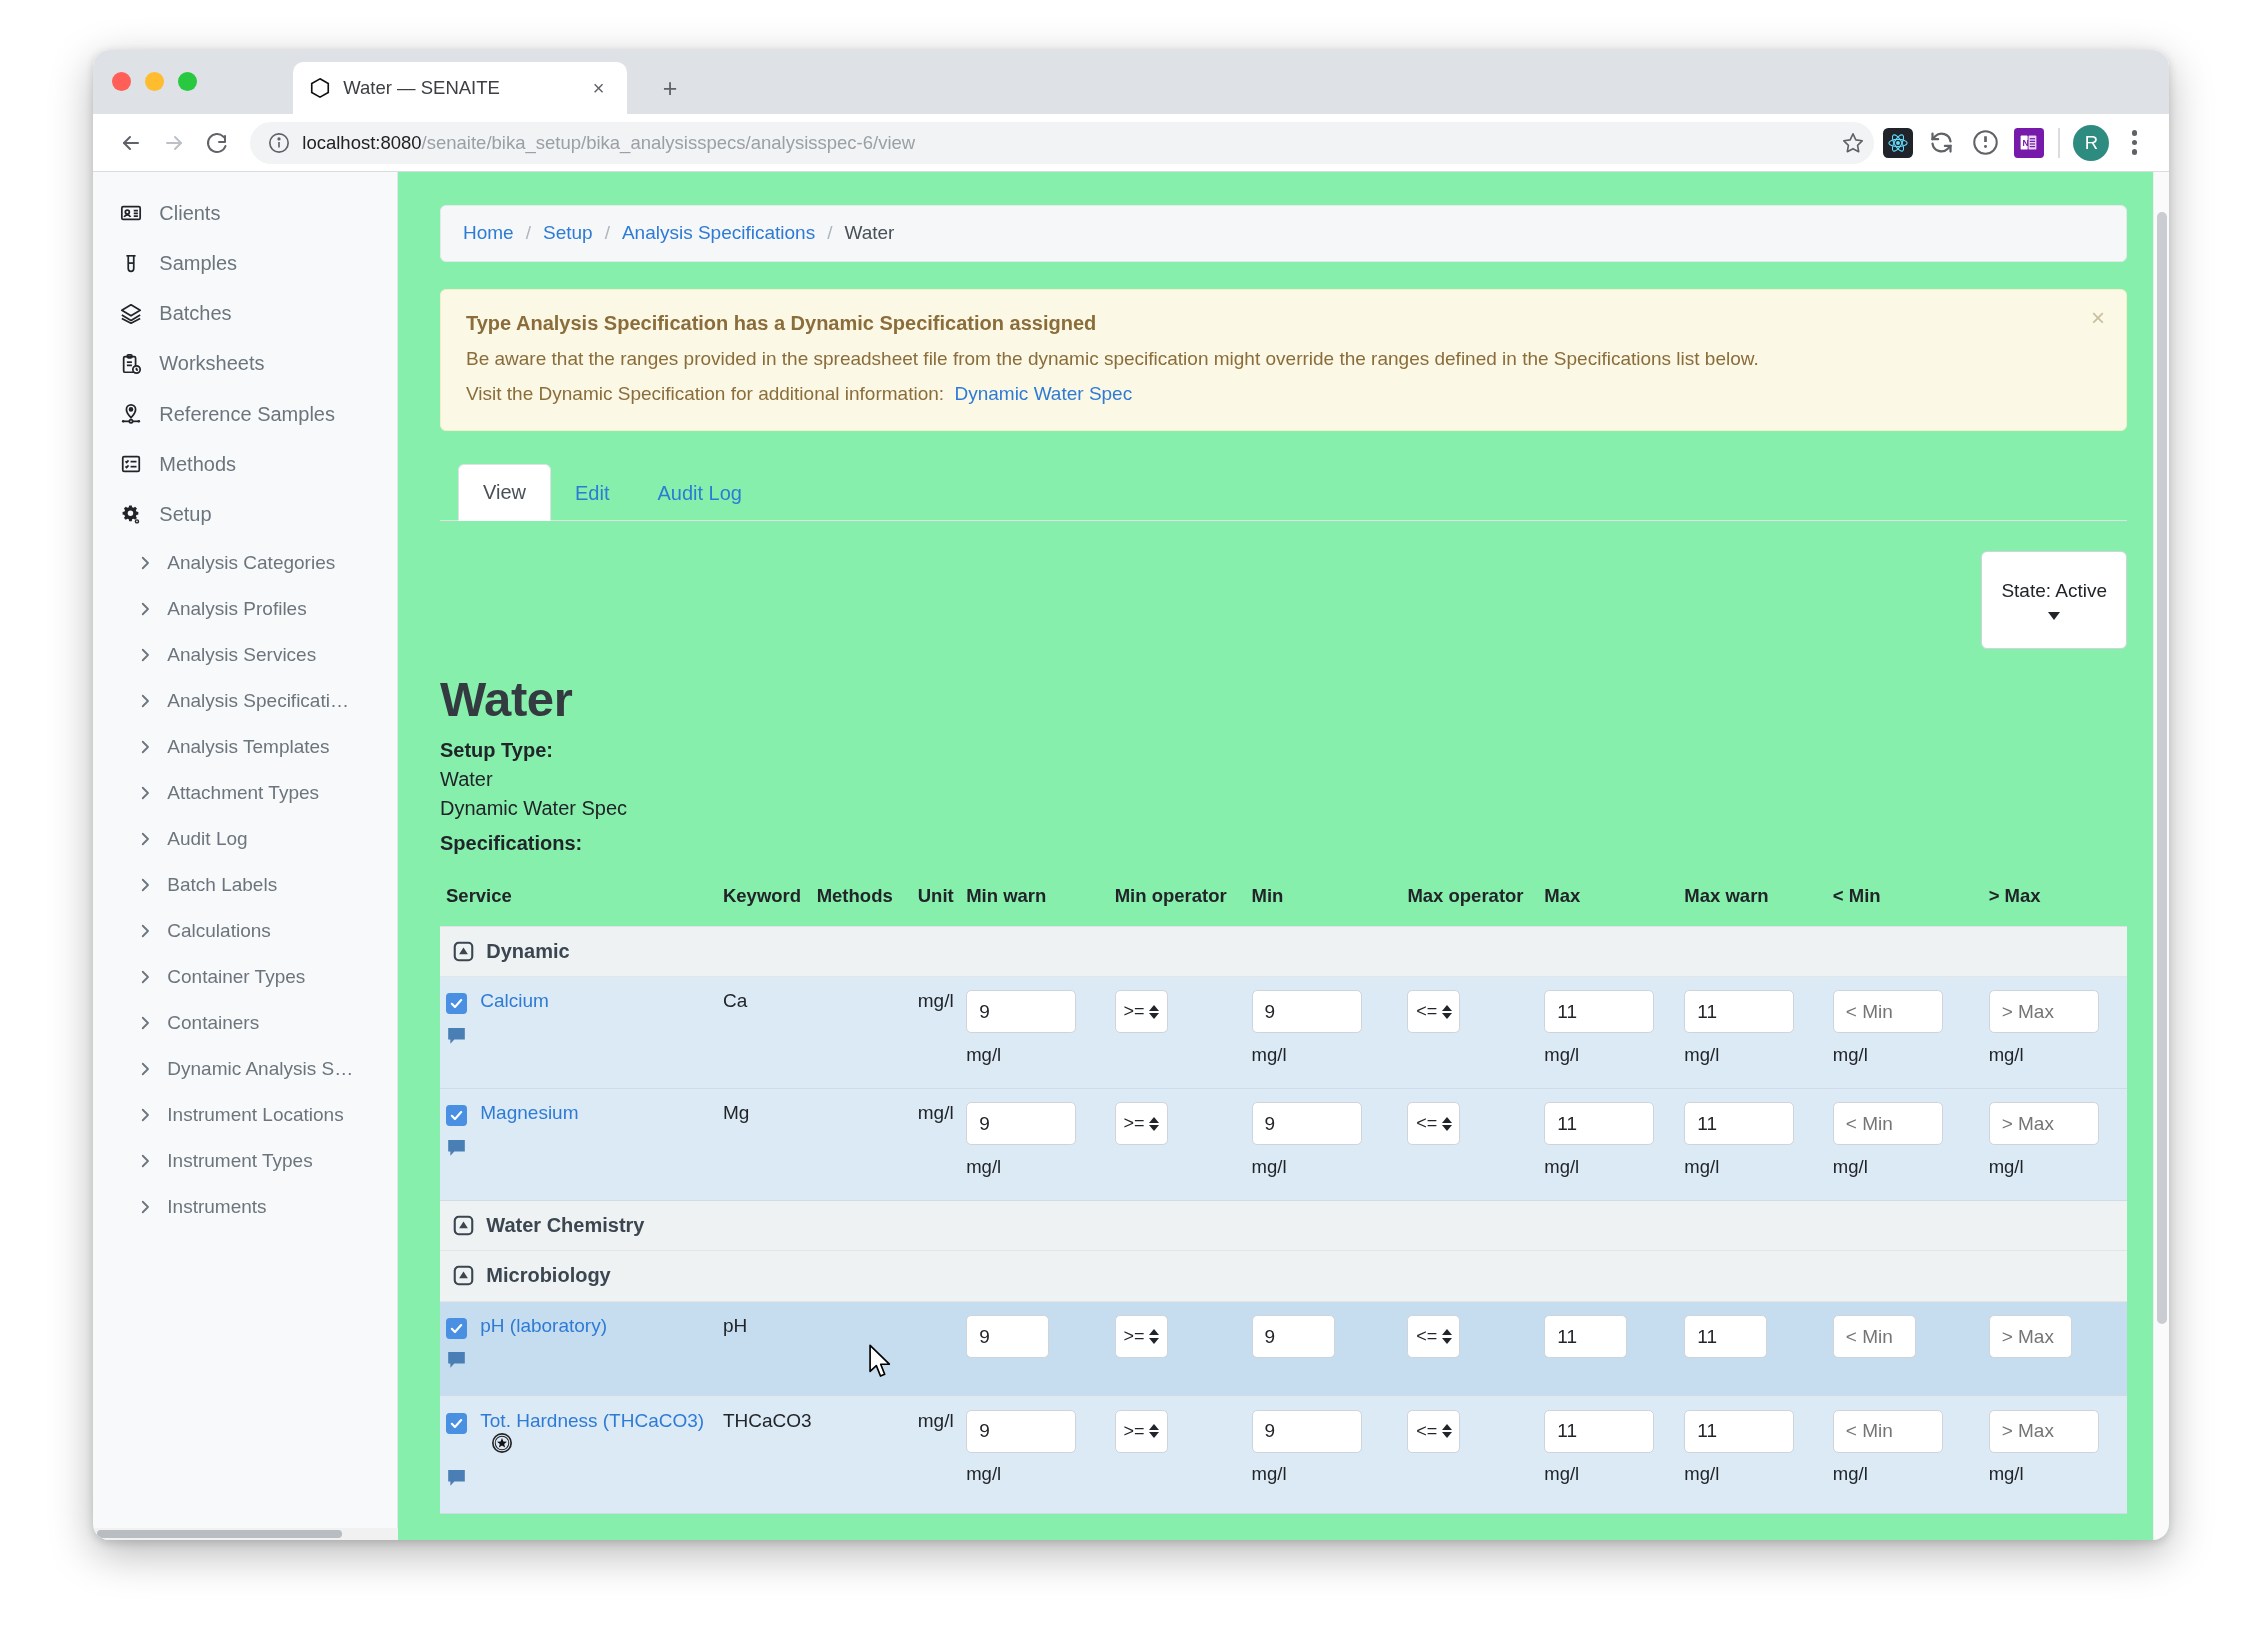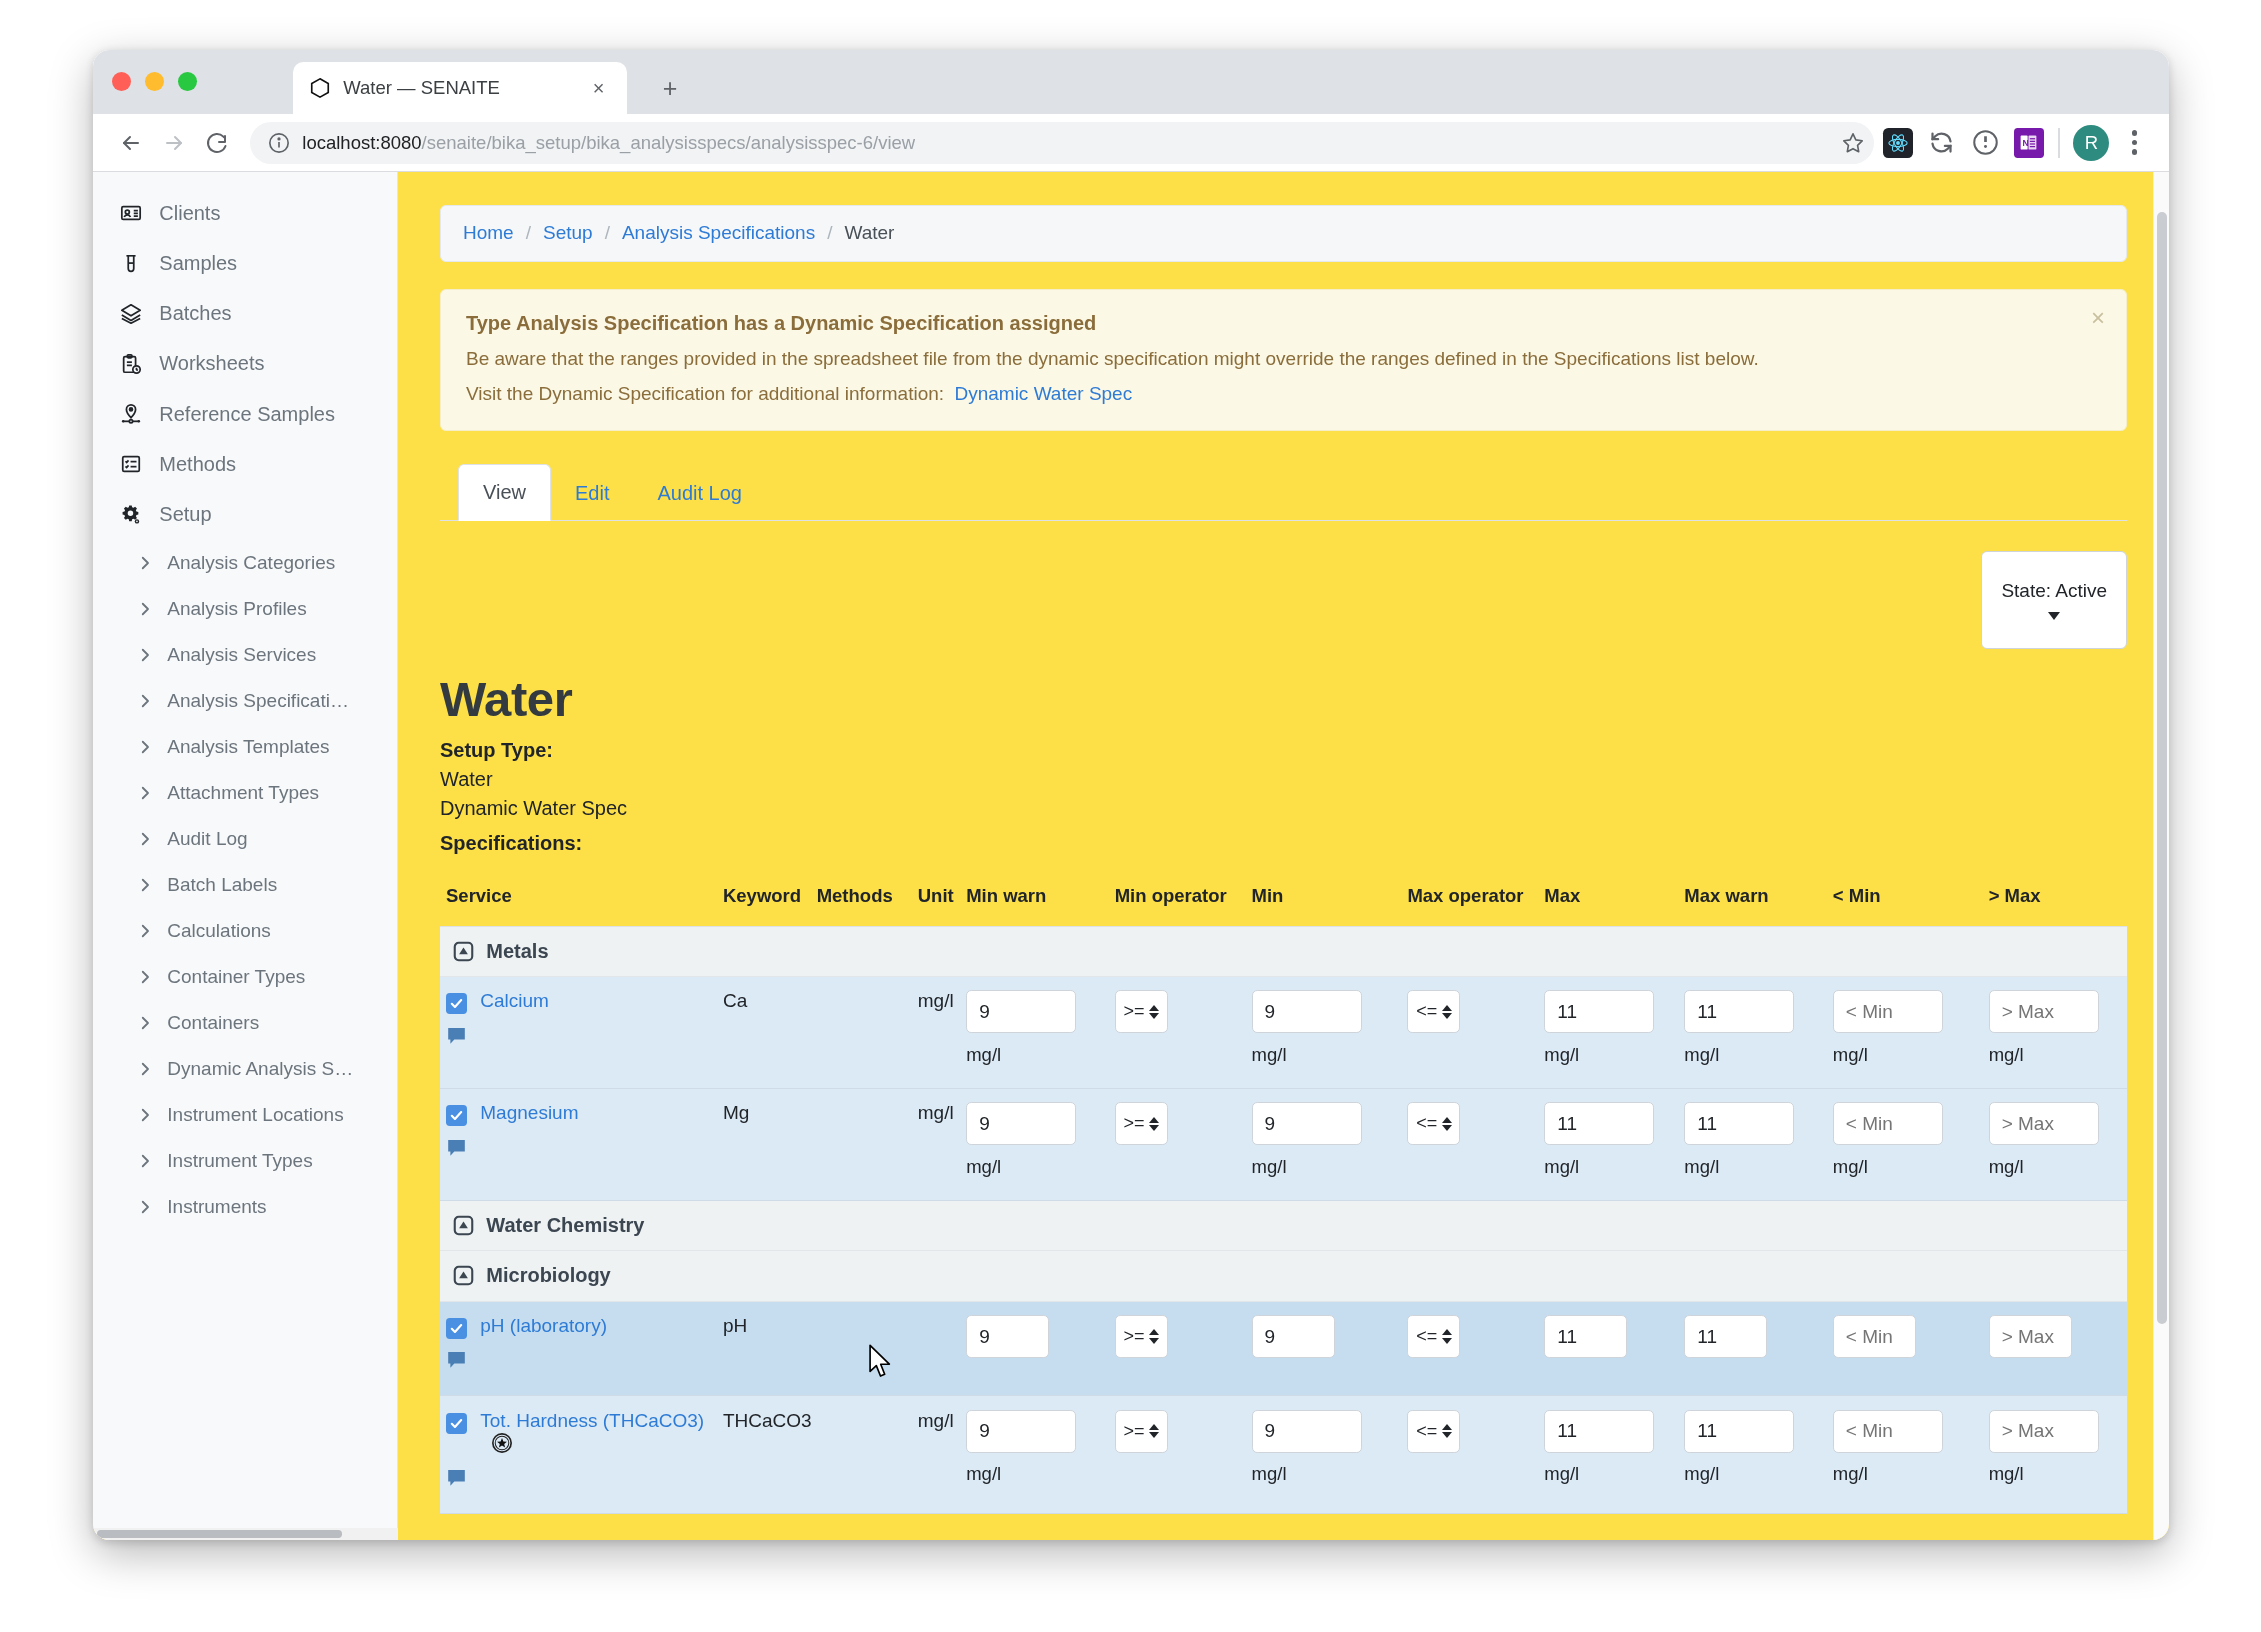--- a/index.html
+++ b/index.html
@@ -102,21 +102,21 @@
   #browser-menu {
     width:36px;height:36px;flex:0 0 36px;margin-left:7.4px;
     display:flex;flex-direction:column;align-items:center;justify-content:center;gap:4.4px;
   }
   #browser-menu i { width:5.2px;height:5.2px;border-radius:50%;background:#5f6368;display:block; }
 
   
   #page-viewport {
     position:relative;
     height: calc(1490px - 64px - 58px);
-    background:#fde047;
+    background:#86efac;
     display:flex;
     overflow:hidden;
   }
 
   
   #sidebar {
     width: 305px; flex:0 0 305px;
     background:#f8f9fa;
     border-right:0.7px solid #e3e6ea;
     padding-top: 16.3px;
@@ -712,21 +712,21 @@
           <tbody id="spec-tbody">
               <tr class="cat-row">
                 <td colspan="12">
                   <div class="cat-inner">
                     <span style="display: flex;">
                       <svg viewBox="0 0 24 24" width="21" height="21">
                         <rect x="2" y="2" width="20" height="20" rx="4.5" fill="none" stroke="#3b4651" stroke-width="2.4"></rect>
                         <path d="M12 7.5 17 15H7z" fill="#3b4651"></path>
                       </svg>
                     </span>
-                    <span>Metals</span>
+                    <span>Dynamic</span>
                   </div>
                 </td>
               </tr>
               <tr class="data-row">
                 <td>
                   <div>
                     <div class="svc-cell">
                       <span class="chk">
                         <svg viewBox="0 0 24 24" fill="none" stroke="#fff" stroke-width="3.4" stroke-linecap="round" stroke-linejoin="round">
                           <polyline points="4.5 12.5 9.5 17.5 19.5 6.5"></polyline>

